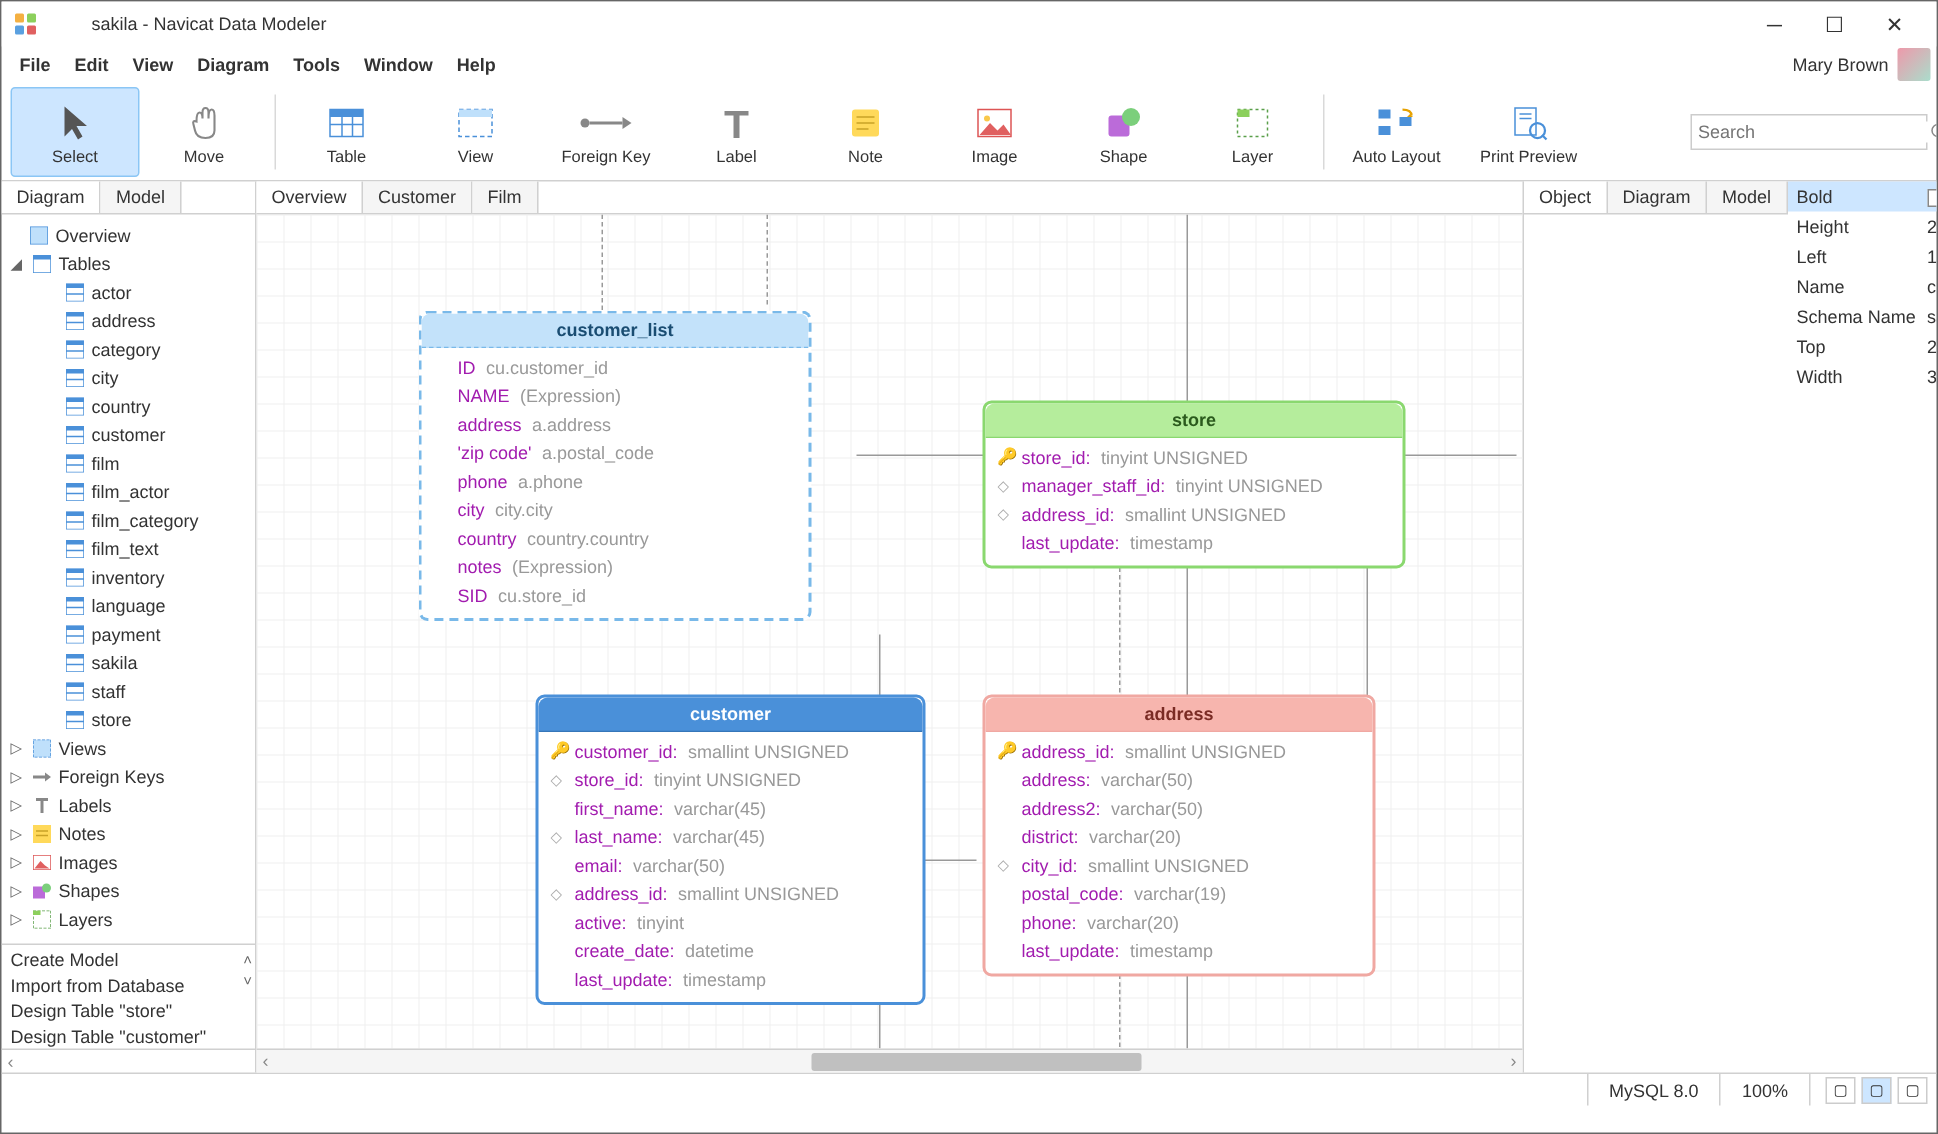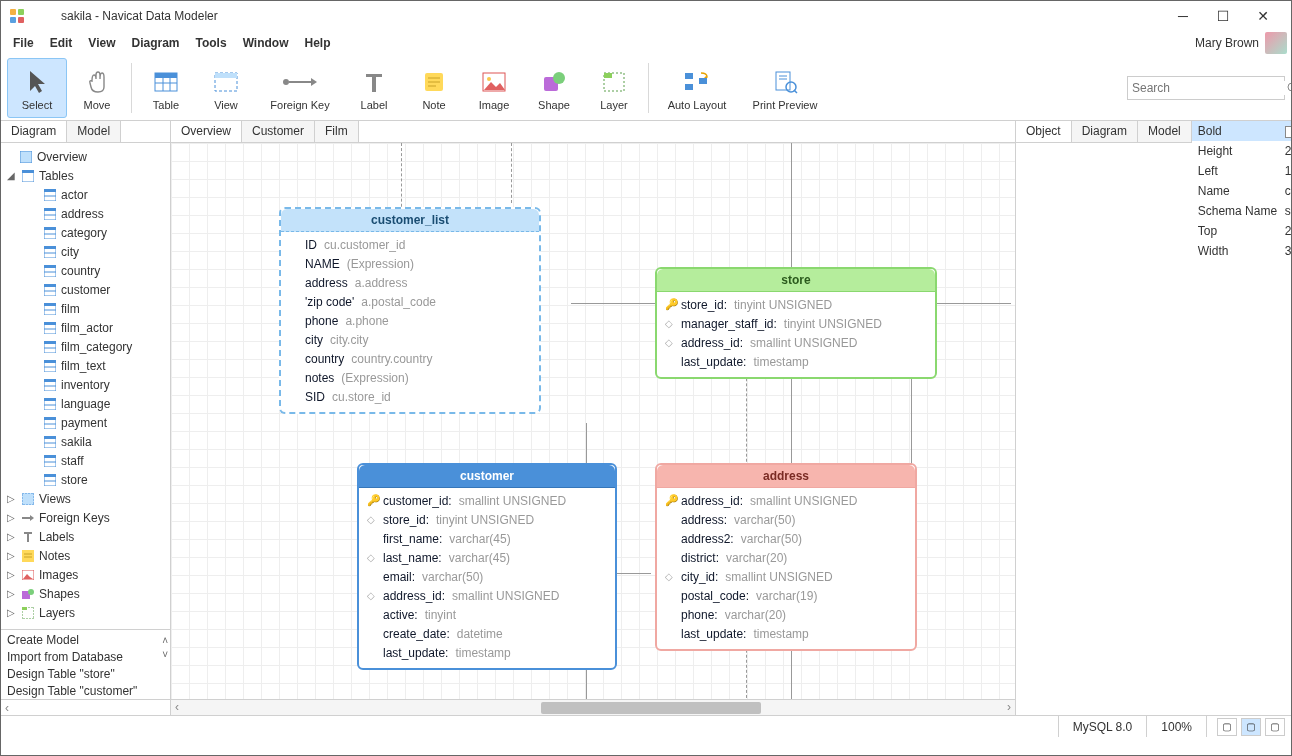--- a/index.html
+++ b/index.html
@@ -14,21 +14,21 @@
 
 
 .menubar { height: 24px; display: flex; align-items: center; padding: 0 4px; }
 .menubar .menu-item { padding: 3px 8px; cursor: default; font-weight: bold; }
 .menubar .spacer { flex: 1; }
 .menubar .user-name { padding: 0 6px; }
 .menubar .avatar { width: 22px; height: 22px; background: linear-gradient(135deg,#e9a,#adc); border-radius: 2px; }
 
 
 .toolbar { height: 66px; border-bottom: 1px solid #d0d0d0; display: flex; align-items: center; padding: 2px 6px; gap: 0; }
-.tool-btn { display: flex; flex-direction: column; align-items: center; justify-content: center; width: 60px; height: 60px; font-size: 11px; border-radius: 3px; }
+.tool-btn { display: flex; flex-direction: column; align-items: center; justify-content: center; width: 86px; height: 60px; font-size: 11px; border-radius: 3px; }
 .tool-btn.wide { width: 88px; }
 .tool-btn.selected { background: #cde6ff; border: 1px solid #8bc6f5; }
 .tool-btn .icon-slot { height: 34px; display: flex; align-items: center; justify-content: center; }
 .tool-sep { width: 1px; height: 50px; background: #d9d9d9; margin: 0 4px; }
 .toolbar .spacer { flex: 1; }
 .search-box { display: flex; align-items: center; border: 1px solid #ccc; height: 24px; width: 158px; padding: 0 4px; }
 .search-box input { border: none; outline: none; flex: 1; font-size: 12px; }
 
 
 .main { display: flex; height: 594px; }
@@ -52,21 +52,21 @@
 
 .center { flex: 1; display: flex; flex-direction: column; }
 .center-tabs { height: 22px; display: flex; border-bottom: 1px solid #d0d0d0; }
 .canvas-wrap { flex: 1; overflow: hidden; position: relative; background-image: linear-gradient(#eee 1px, transparent 1px), linear-gradient(90deg, #eee 1px, transparent 1px); background-size: 18px 18px; }
 .entity { position: absolute; border-radius: 6px; background: #fff; font-size: 12px; }
 .entity .ent-header { text-align: center; font-weight: 600; padding: 4px 0; border-top-left-radius: 6px; border-top-right-radius: 6px; }
 .entity .ent-body { padding: 3px 8px 6px 8px; }
 .entity .field { display: flex; align-items: center; gap: 4px; height: 19px; }
 .entity .field .pk { color: #e6a100; font-size: 11px; width: 12px; }
 .entity .field .dk { color: #aaa; font-size: 10px; width: 12px; }
-.entity .field .fname { color: #0f172a; }
+.entity .field .fname { color: #a21caf; }
 .entity .field .ftype { color: #999; margin-left: 3px; }
 
 .ent-view { border: 2px dashed #79b9e9; }
 .ent-view .ent-header { background: #c3e2fa; color: #1a4d72; border-bottom: 1px dashed #79b9e9; }
 .ent-store { border: 2px solid #8ad86f; }
 .ent-store .ent-header { background: #b5ed9c; color: #2b5a1d; border-bottom: 1px solid #8ad86f; }
 .ent-customer { border: 2px solid #4a90d9; }
 .ent-customer .ent-header { background: #4a90d9; color: #fff; border-bottom: 1px solid #3576b9; }
 .ent-address { border: 2px solid #f0a8a2; }
 .ent-address .ent-header { background: #f7b5ae; color: #7a2b24; border-bottom: 1px solid #f0a8a2; }

